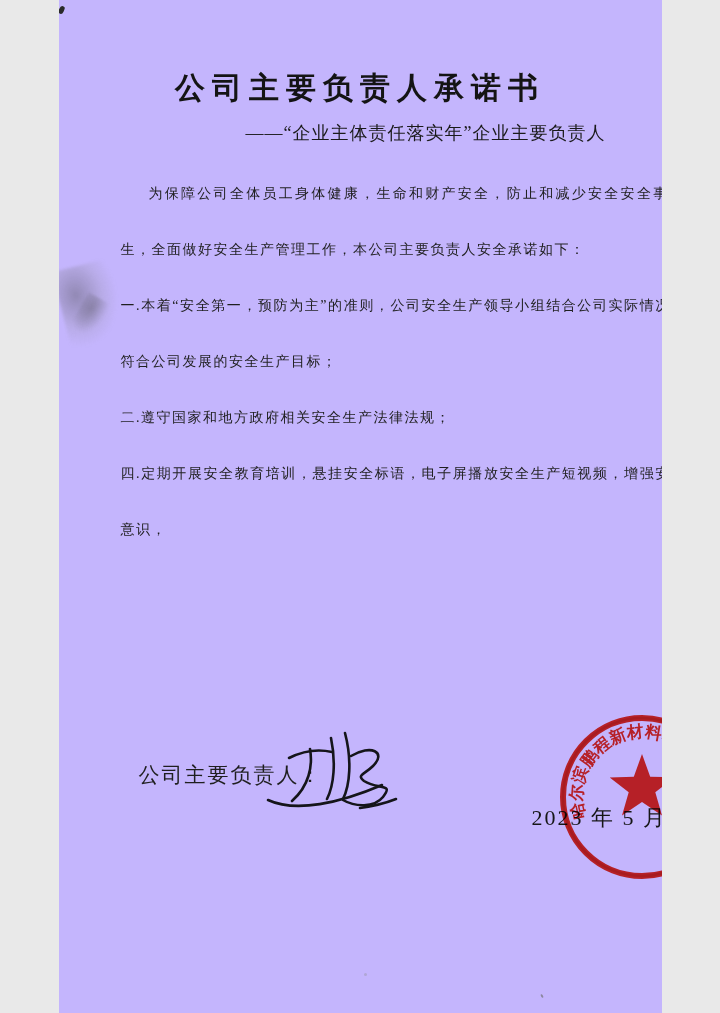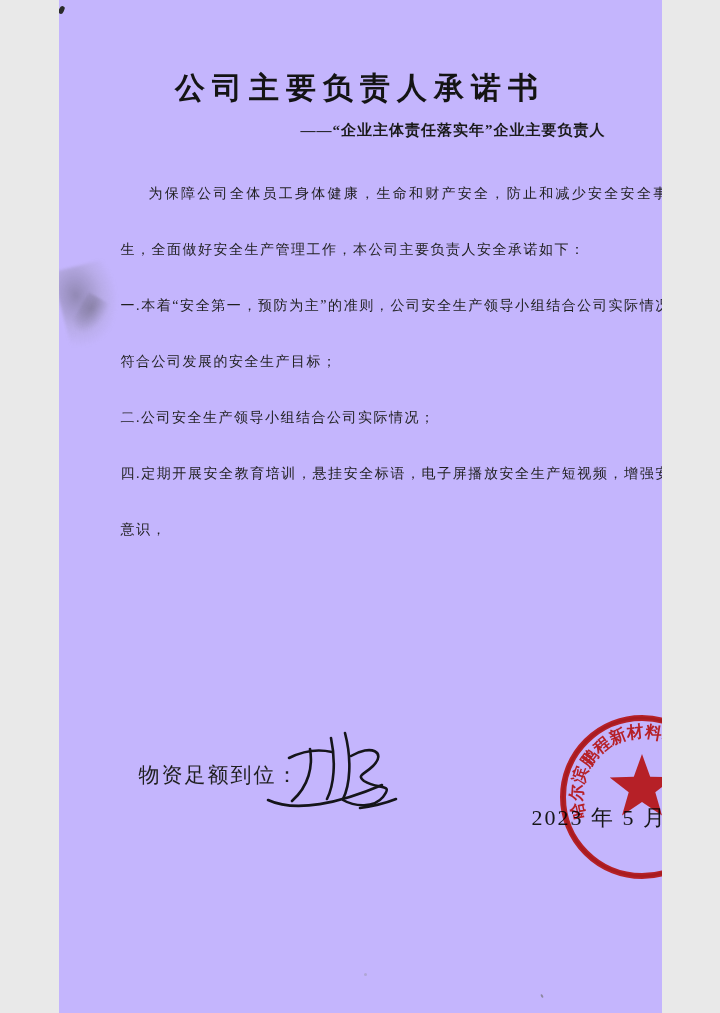--- a/index.html
+++ b/index.html
@@ -13,21 +13,21 @@
     color:#1f1f1f;
   }
   .title{
     position:absolute;top:68px;left:0;width:100%;
     margin:0;text-align:center;
     font-size:30px;font-weight:700;letter-spacing:7px;
     color:#141414;
   }
   .subtitle{
     position:absolute;top:121px;right:56px;
-    font-size:15px;font-weight:700;letter-spacing:1px;
+    font-size:18px;font-weight:400;letter-spacing:1px;
     color:#1a1a1a;white-space:nowrap;text-align:right;
   }
   .body-text{
     position:absolute;top:166px;left:62px;width:597px;
     font-size:14px;line-height:56px;letter-spacing:1.5px;
     text-align:justify;text-justify:inter-ideograph;
     word-break:break-all;
   }
   .para{margin:0;padding:0;}
   .para.indent{text-indent:2em;}
@@ -77,25 +77,25 @@
 
 <div class="page">
 
   <h1 class="title">公司主要负责人承诺书</h1>
 
   <div class="subtitle">——“企业主体责任落实年”企业主要负责人</div>
 
   <div class="body-text">
     <p class="para indent">为保障公司全体员工身体健康，生命和财产安全，防止和减少安全安全事故的发生，全面做好安全生产管理工作，本公司主要负责人安全承诺如下：</p>
     <p class="para">一.本着“安全第一，预防为主”的准则，公司安全生产领导小组结合公司实际情况，制定符合公司发展的安全生产目标；</p>
-    <p class="para">二.公司安全生产领导小组结合公司实际情况；</p>
+    <p class="para">二.遵守国家和地方政府相关安全生产法律法规；</p>
     <p class="para">四.定期开展安全教育培训，悬挂安全标语，电子屏播放安全生产短视频，增强安全生产意识，</p>
   </div>
 
-  <span class="sig-label">物资足额到位：</span>
+  <span class="sig-label">公司主要负责人：</span>
 
   <svg class="sig-svg" viewBox="0 0 145 92" aria-hidden="true">
     <path d="M 25,32 c 14,-7 30,-9 43,-6"></path>
     <path d="M 46,23 c 3,17 -1,37 -18,52"></path>
     <path d="M 67,12 c 5,24 3,47 -4,61"></path>
     <path d="M 81,7 c 7,27 5,52 -2,66"></path>
     <path d="M 87,30 c 20,-12 36,-4 22,10 c -8,8 -17,9 -9,15 c 15,9 30,2 19,16 c -9,11 -28,10 -40,3"></path>
     <path d="M 4,74 c 28,13 72,3 114,-15"></path>
     <path d="M 96,82 c 14,-2 26,-5 36,-9"></path>
   </svg>

